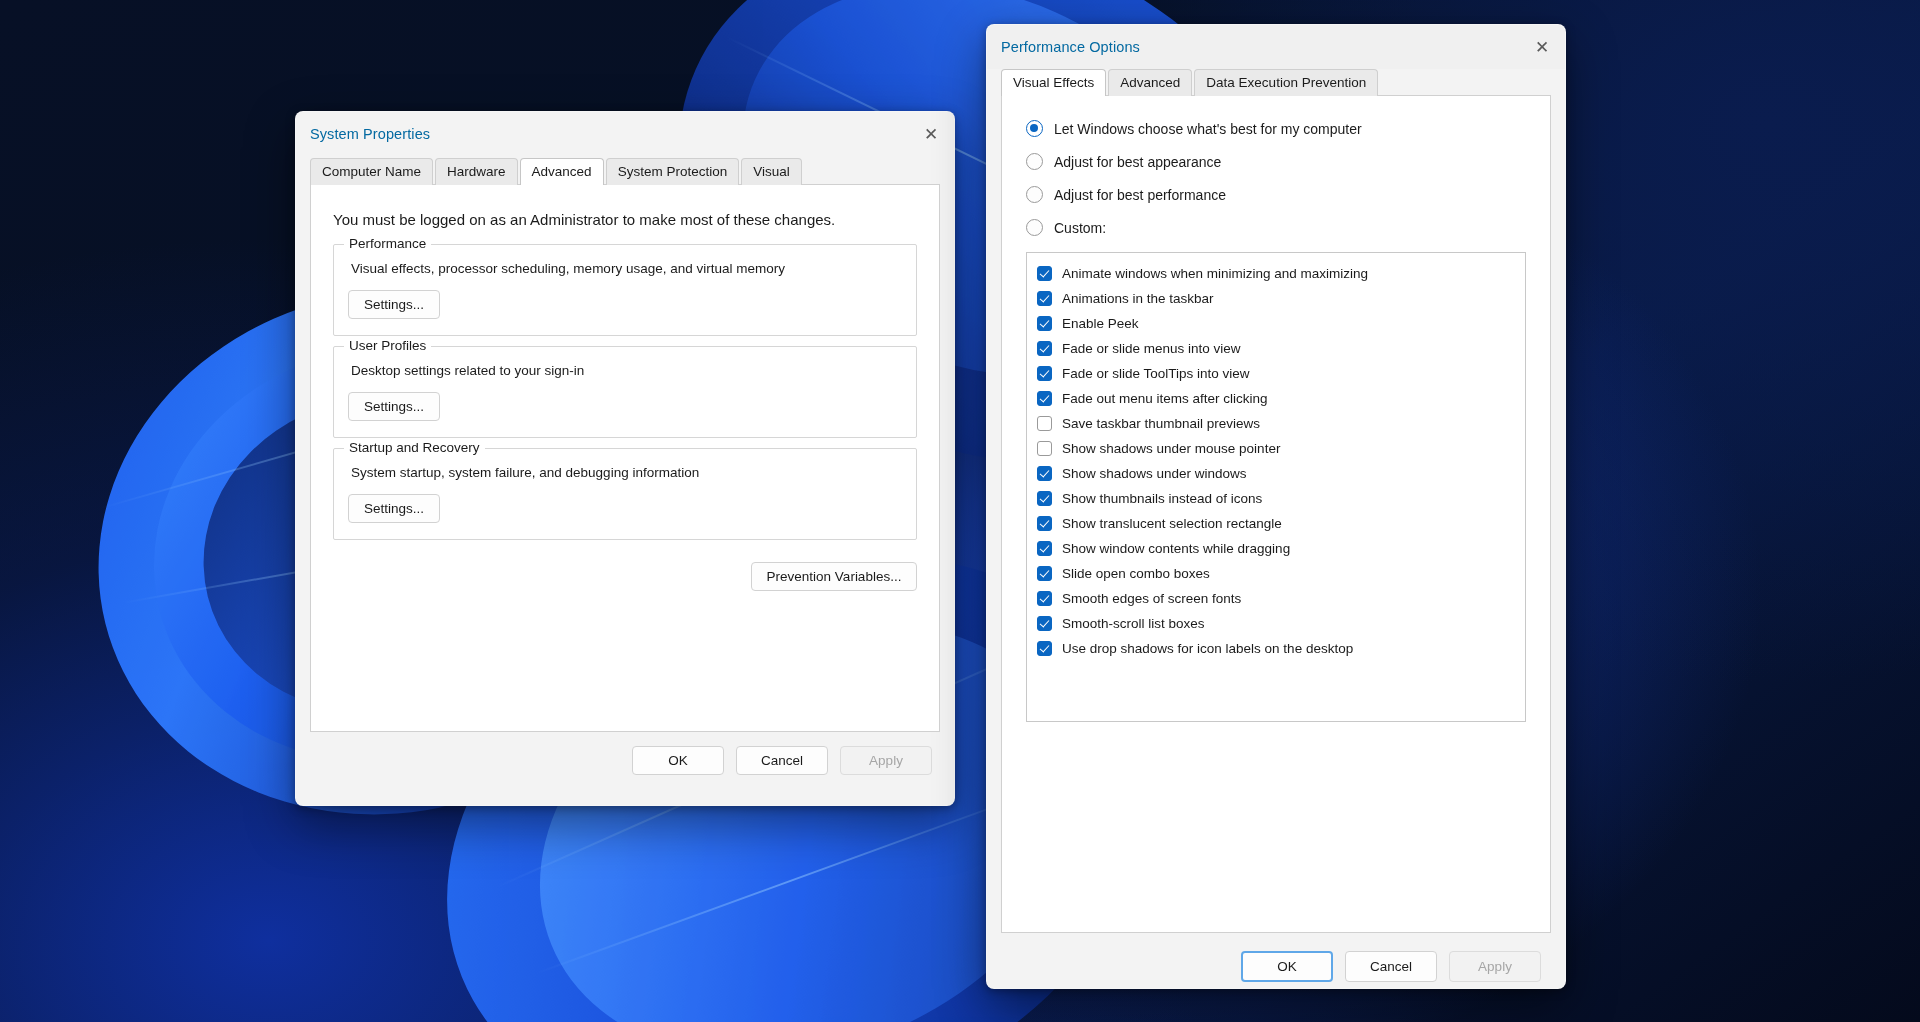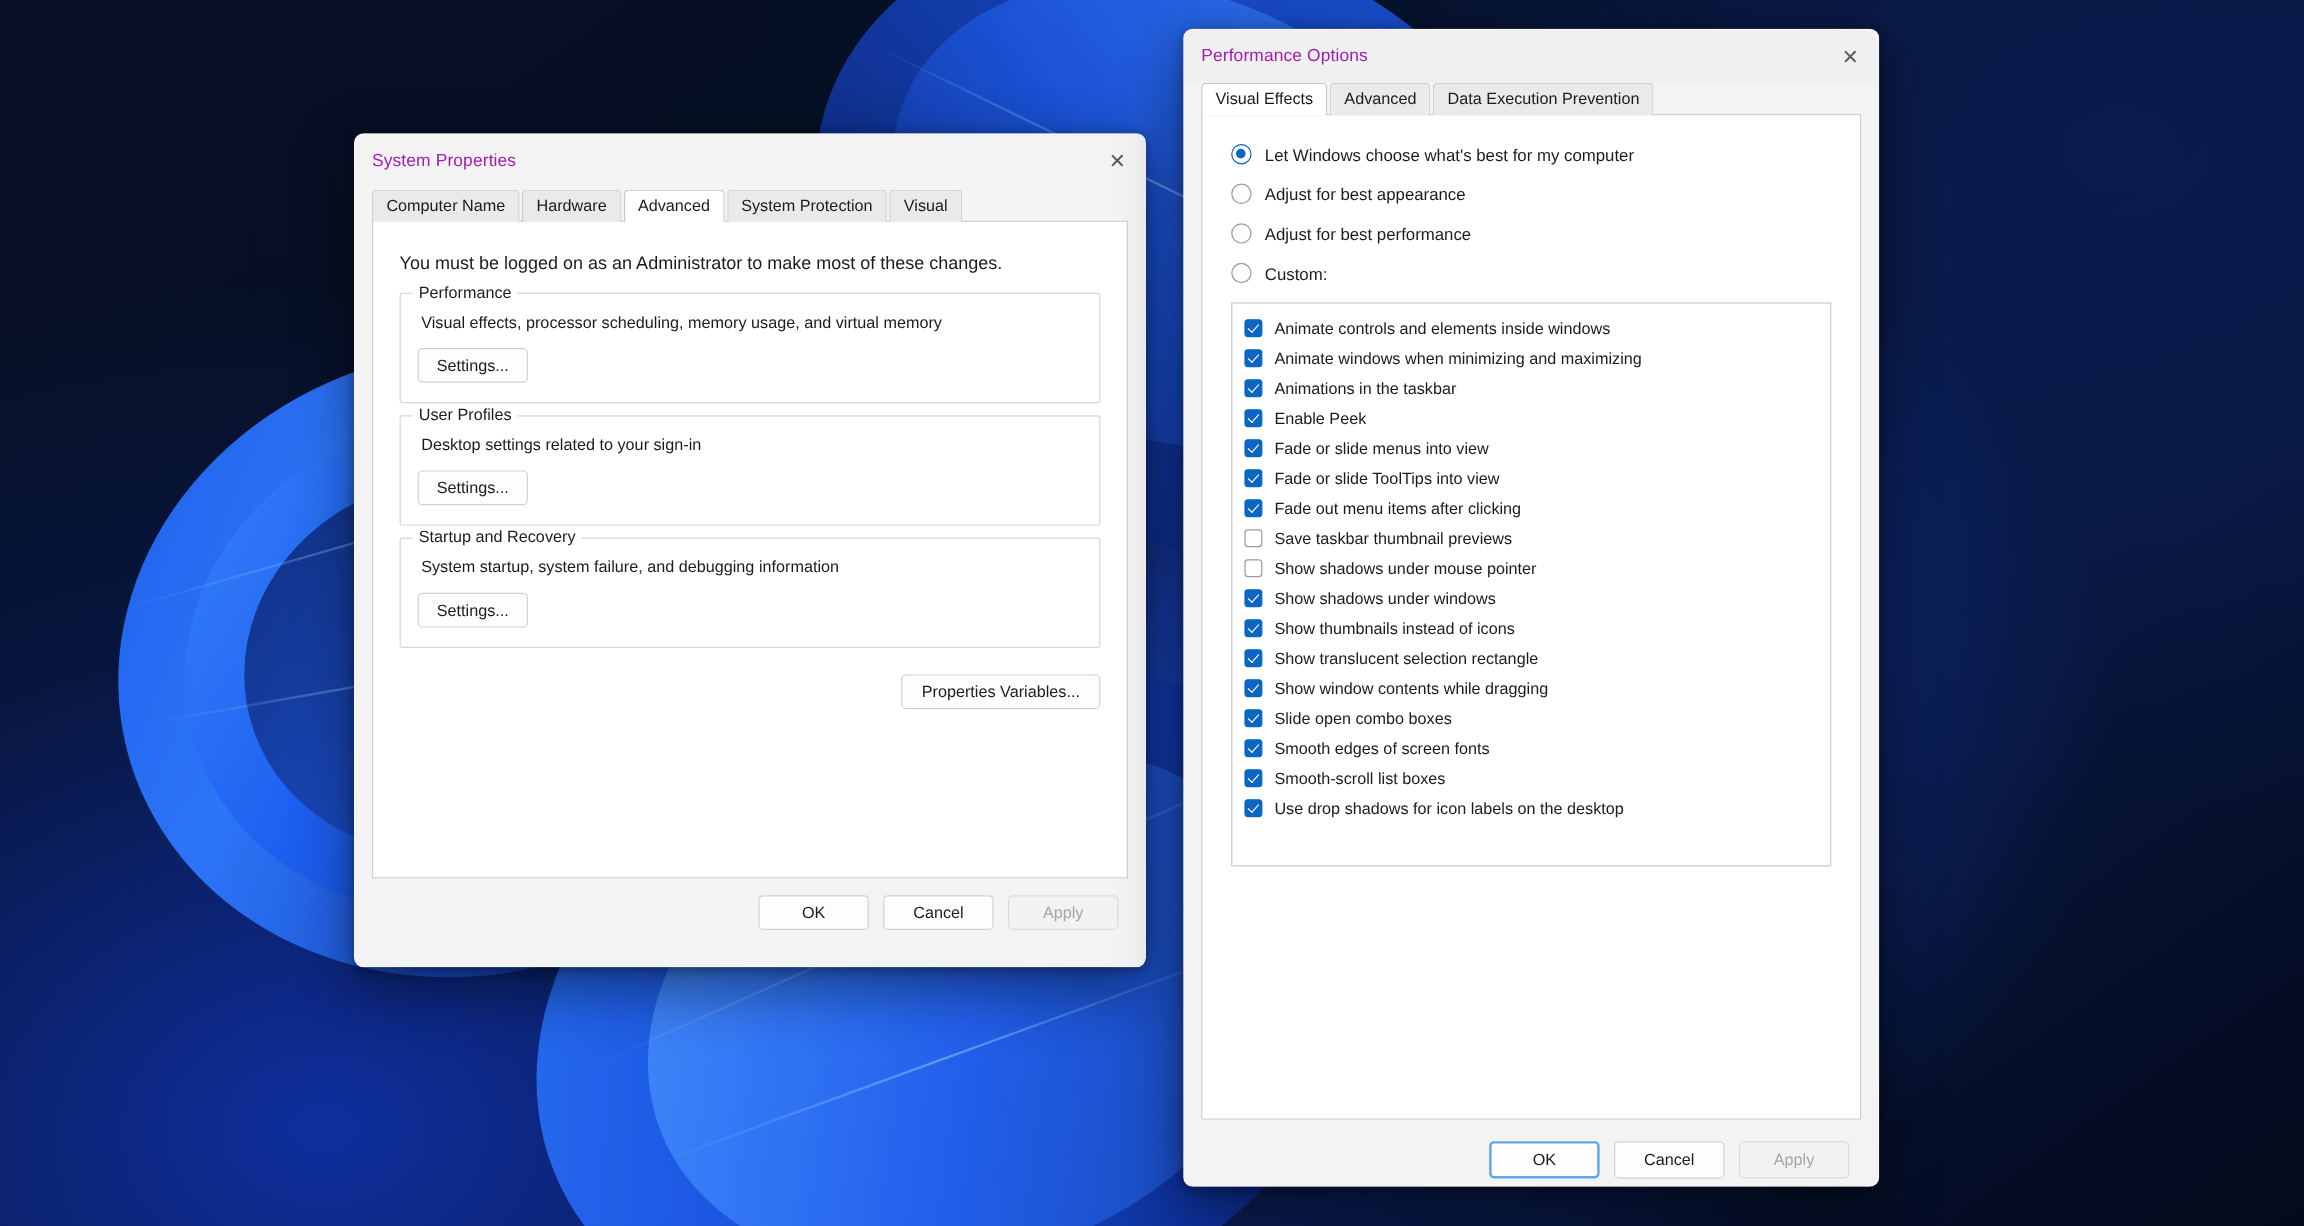--- a/index.html
+++ b/index.html
@@ -109,21 +109,21 @@
     color: #1b1b1b;
   }
   .titlebar {
     height: 44px;
     display: flex; align-items: center;
     padding-left: 14px;
     border-top-left-radius: 8px; border-top-right-radius: 8px;
   }
   .title-text {
     font-size: 14.5px;
-    color: #a21caf;
+    color: #0369a1;
     letter-spacing: 0.1px;
   }
   .close-btn {
     margin-left: auto;
     width: 46px; height: 44px;
     display: flex; align-items: center; justify-content: center;
     border-top-right-radius: 8px;
     color: #5a5a5a;
     font-size: 17px;
     line-height: 1;
@@ -370,21 +370,21 @@
 
       <div class="groupbox">
         <div class="legend">Startup and Recovery</div>
         <div class="group-desc">System startup, system failure, and debugging information</div>
         <div class="group-btnrow">
           <button class="btn">Settings...</button>
         </div>
       </div>
 
       <div class="envrow">
-        <button class="btn" style="min-width:166px;">Properties Variables...</button>
+        <button class="btn" style="min-width:166px;">Prevention Variables...</button>
       </div>
     </div>
 
     <div class="footer">
       <button class="btn">OK</button>
       <button class="btn">Cancel</button>
       <button class="btn disabled">Apply</button>
     </div>
   </div>
 
@@ -423,24 +423,20 @@
         </div>
         <div class="radio-row">
           <span class="radio"></span>
           <span class="radio-label">Custom:</span>
         </div>
       </div>
 
       <div class="listbox" id="vfx-list">
           <div class="check-row">
             <span class="checkbox checked"></span>
-            <span class="check-label">Animate controls and elements inside windows</span>
-          </div>
-          <div class="check-row">
-            <span class="checkbox checked"></span>
             <span class="check-label">Animate windows when minimizing and maximizing</span>
           </div>
           <div class="check-row">
             <span class="checkbox checked"></span>
             <span class="check-label">Animations in the taskbar</span>
           </div>
           <div class="check-row">
             <span class="checkbox checked"></span>
             <span class="check-label">Enable Peek</span>
           </div>

